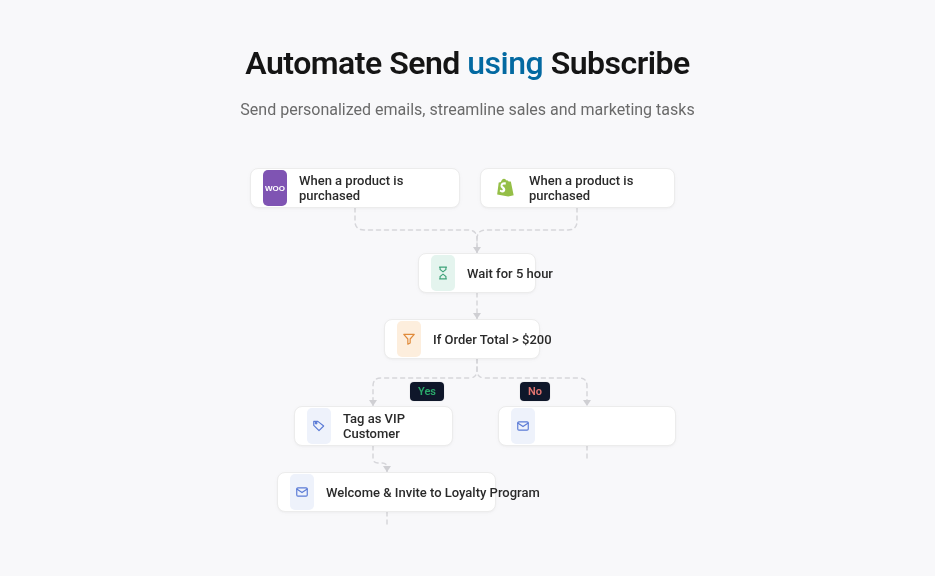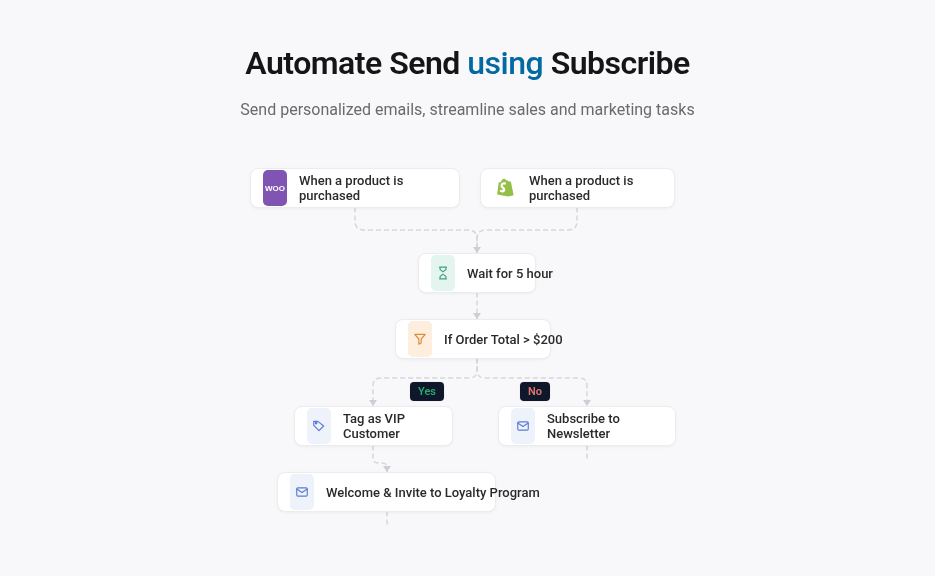--- a/index.html
+++ b/index.html
@@ -74,21 +74,21 @@
     border-radius: 4px;
     box-shadow: 0 0 0 1px rgba(0,0,0,0.03);
   }
   .badge-yes { color: #2aa86a; }
   .badge-no { color: #e0736f; }
   
   .n-trigger1 { left: 250px; top: 168px; width: 210px; }
   .n-trigger2 { left: 480px; top: 168px; width: 195px; }
   .n-wait     { left: 418px; top: 253px; width: 118px; }
   .n-wait .label { white-space: nowrap; }
-  .n-filter   { left: 395px; top: 319px; width: 156px; }
+  .n-filter   { left: 384px; top: 319px; width: 156px; }
   .n-filter .label { white-space: nowrap; }
   .n-tag      { left: 294px; top: 406px; width: 159px; }
   .n-sub      { left: 498px; top: 406px; width: 178px; }
   .n-welcome  { left: 277px; top: 472px; width: 219px; }
   .n-welcome .label { white-space: nowrap; }
   .badge-yes  { left: 410px; top: 382px; }
   .badge-no   { left: 520px; top: 382px; }
   
   .icon svg { display: block; }
 </style>
@@ -179,21 +179,20 @@
   <span class="label">Tag as VIP Customer</span>
 </div>
 
 <div class="node n-sub">
   <span class="icon icon-mail">
     <svg width="14" height="14" viewBox="0 0 24 24" fill="none" stroke="#5b7bd6" stroke-width="2" stroke-linecap="round" stroke-linejoin="round">
         <rect x="3" y="5" width="18" height="14" rx="2"></rect>
         <path d="M3 7l9 6 9-6"></path>
       </svg>
   </span>
-  <span class="label">Subscribe to Newsletter</span>
 </div>
 
 <div class="node n-welcome">
   <span class="icon icon-mail">
     <svg width="14" height="14" viewBox="0 0 24 24" fill="none" stroke="#5b7bd6" stroke-width="2" stroke-linecap="round" stroke-linejoin="round">
         <rect x="3" y="5" width="18" height="14" rx="2"></rect>
         <path d="M3 7l9 6 9-6"></path>
       </svg>
   </span>
   <span class="label">Welcome &amp; Invite to Loyalty Program</span>

